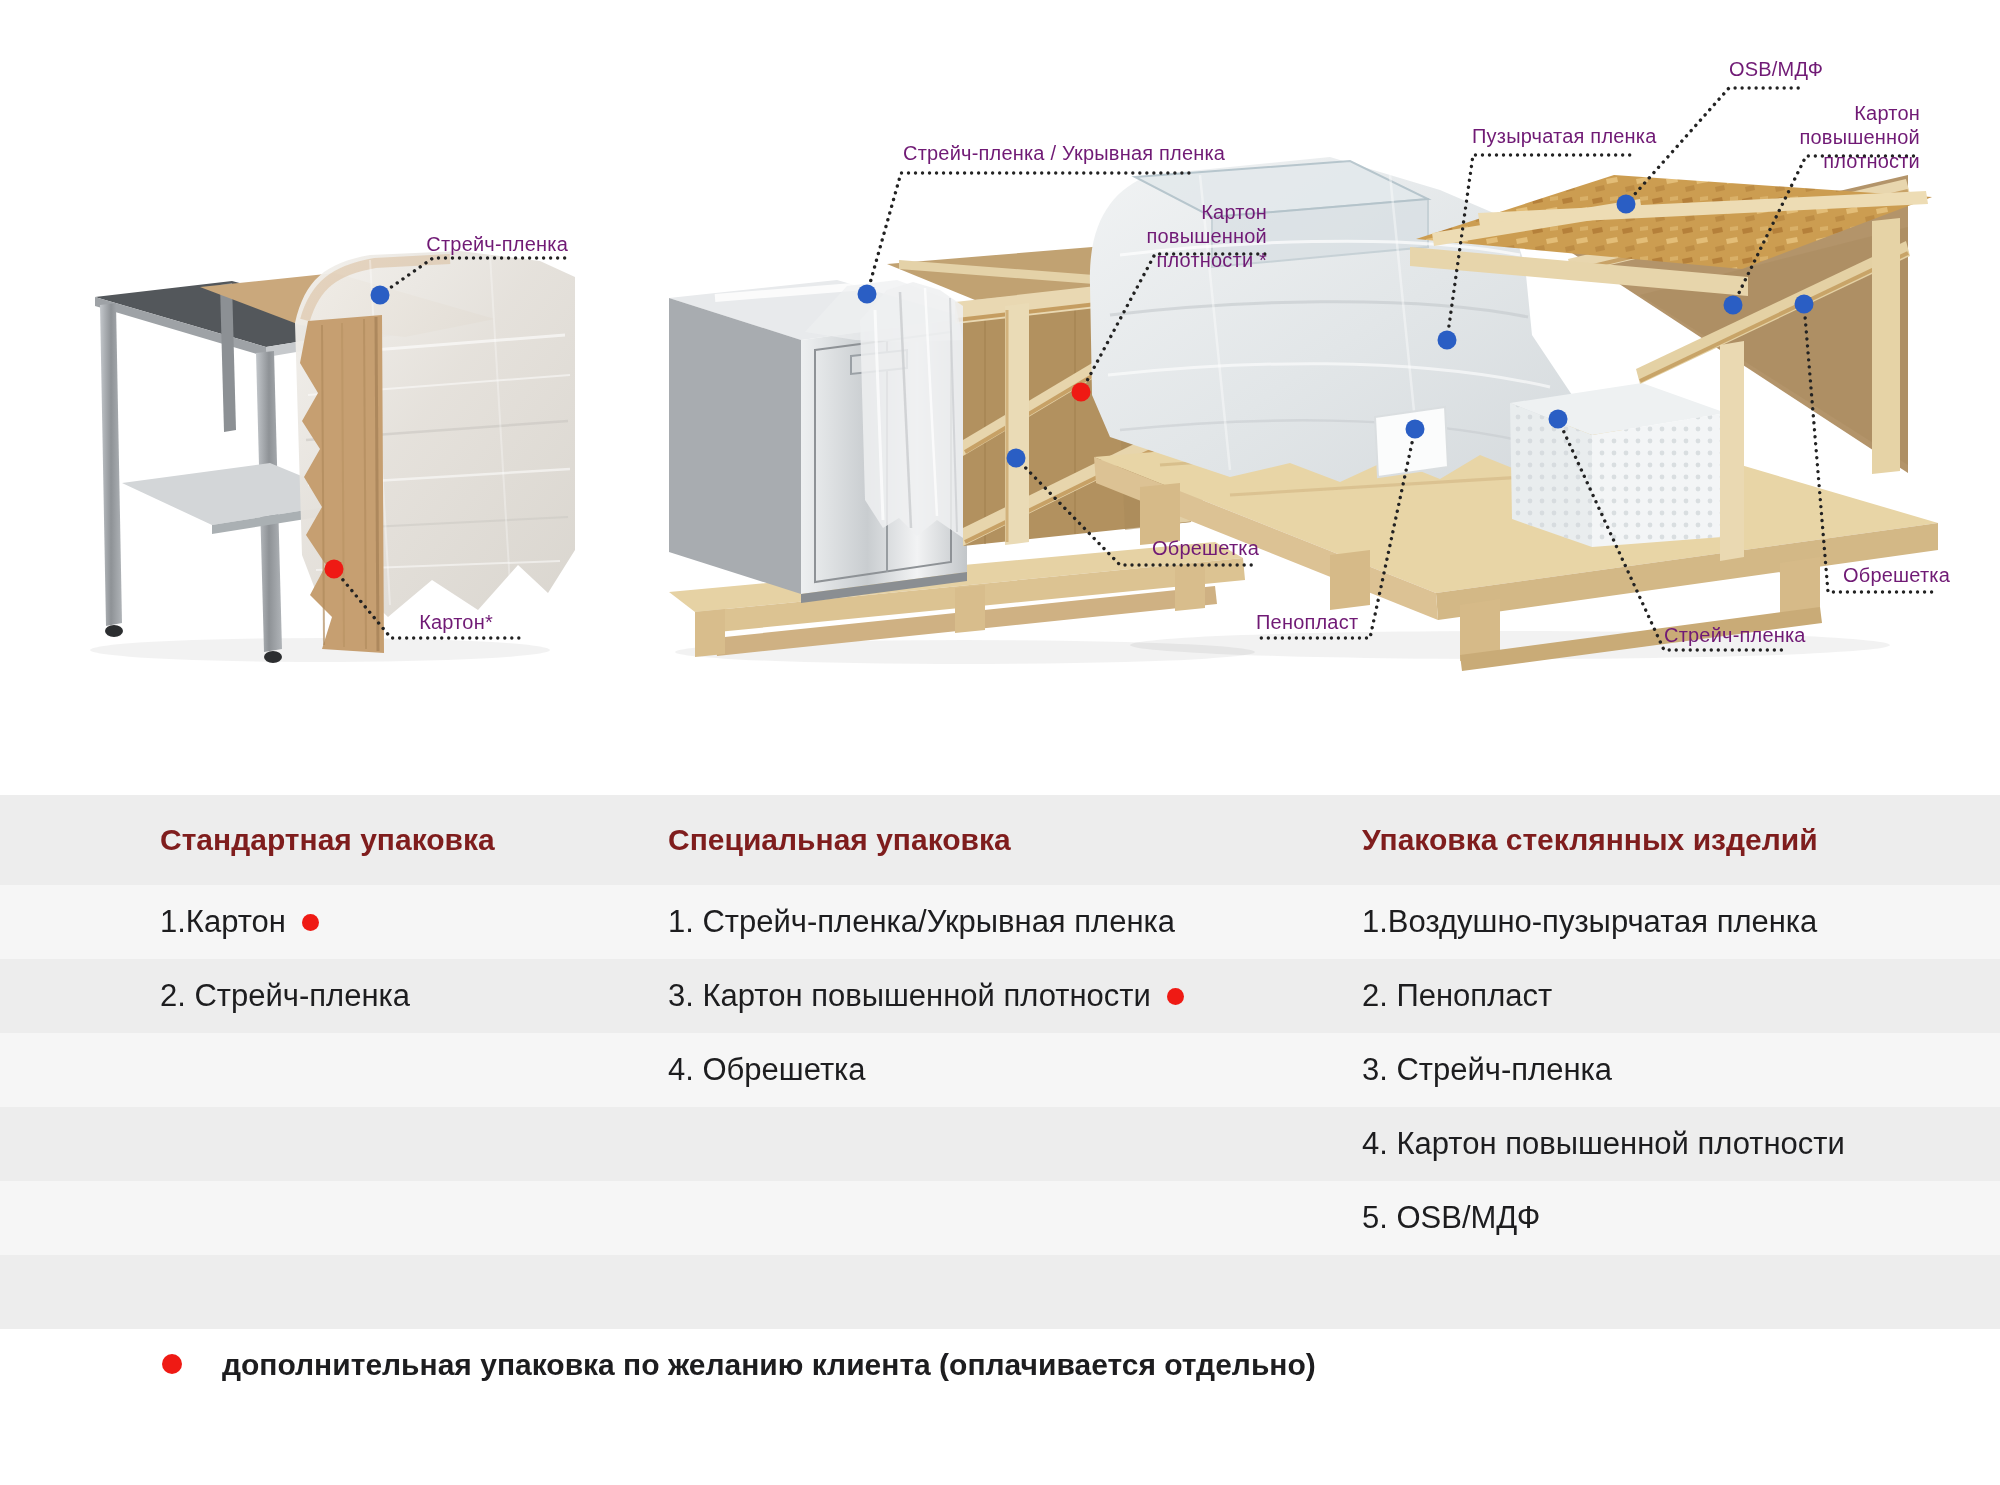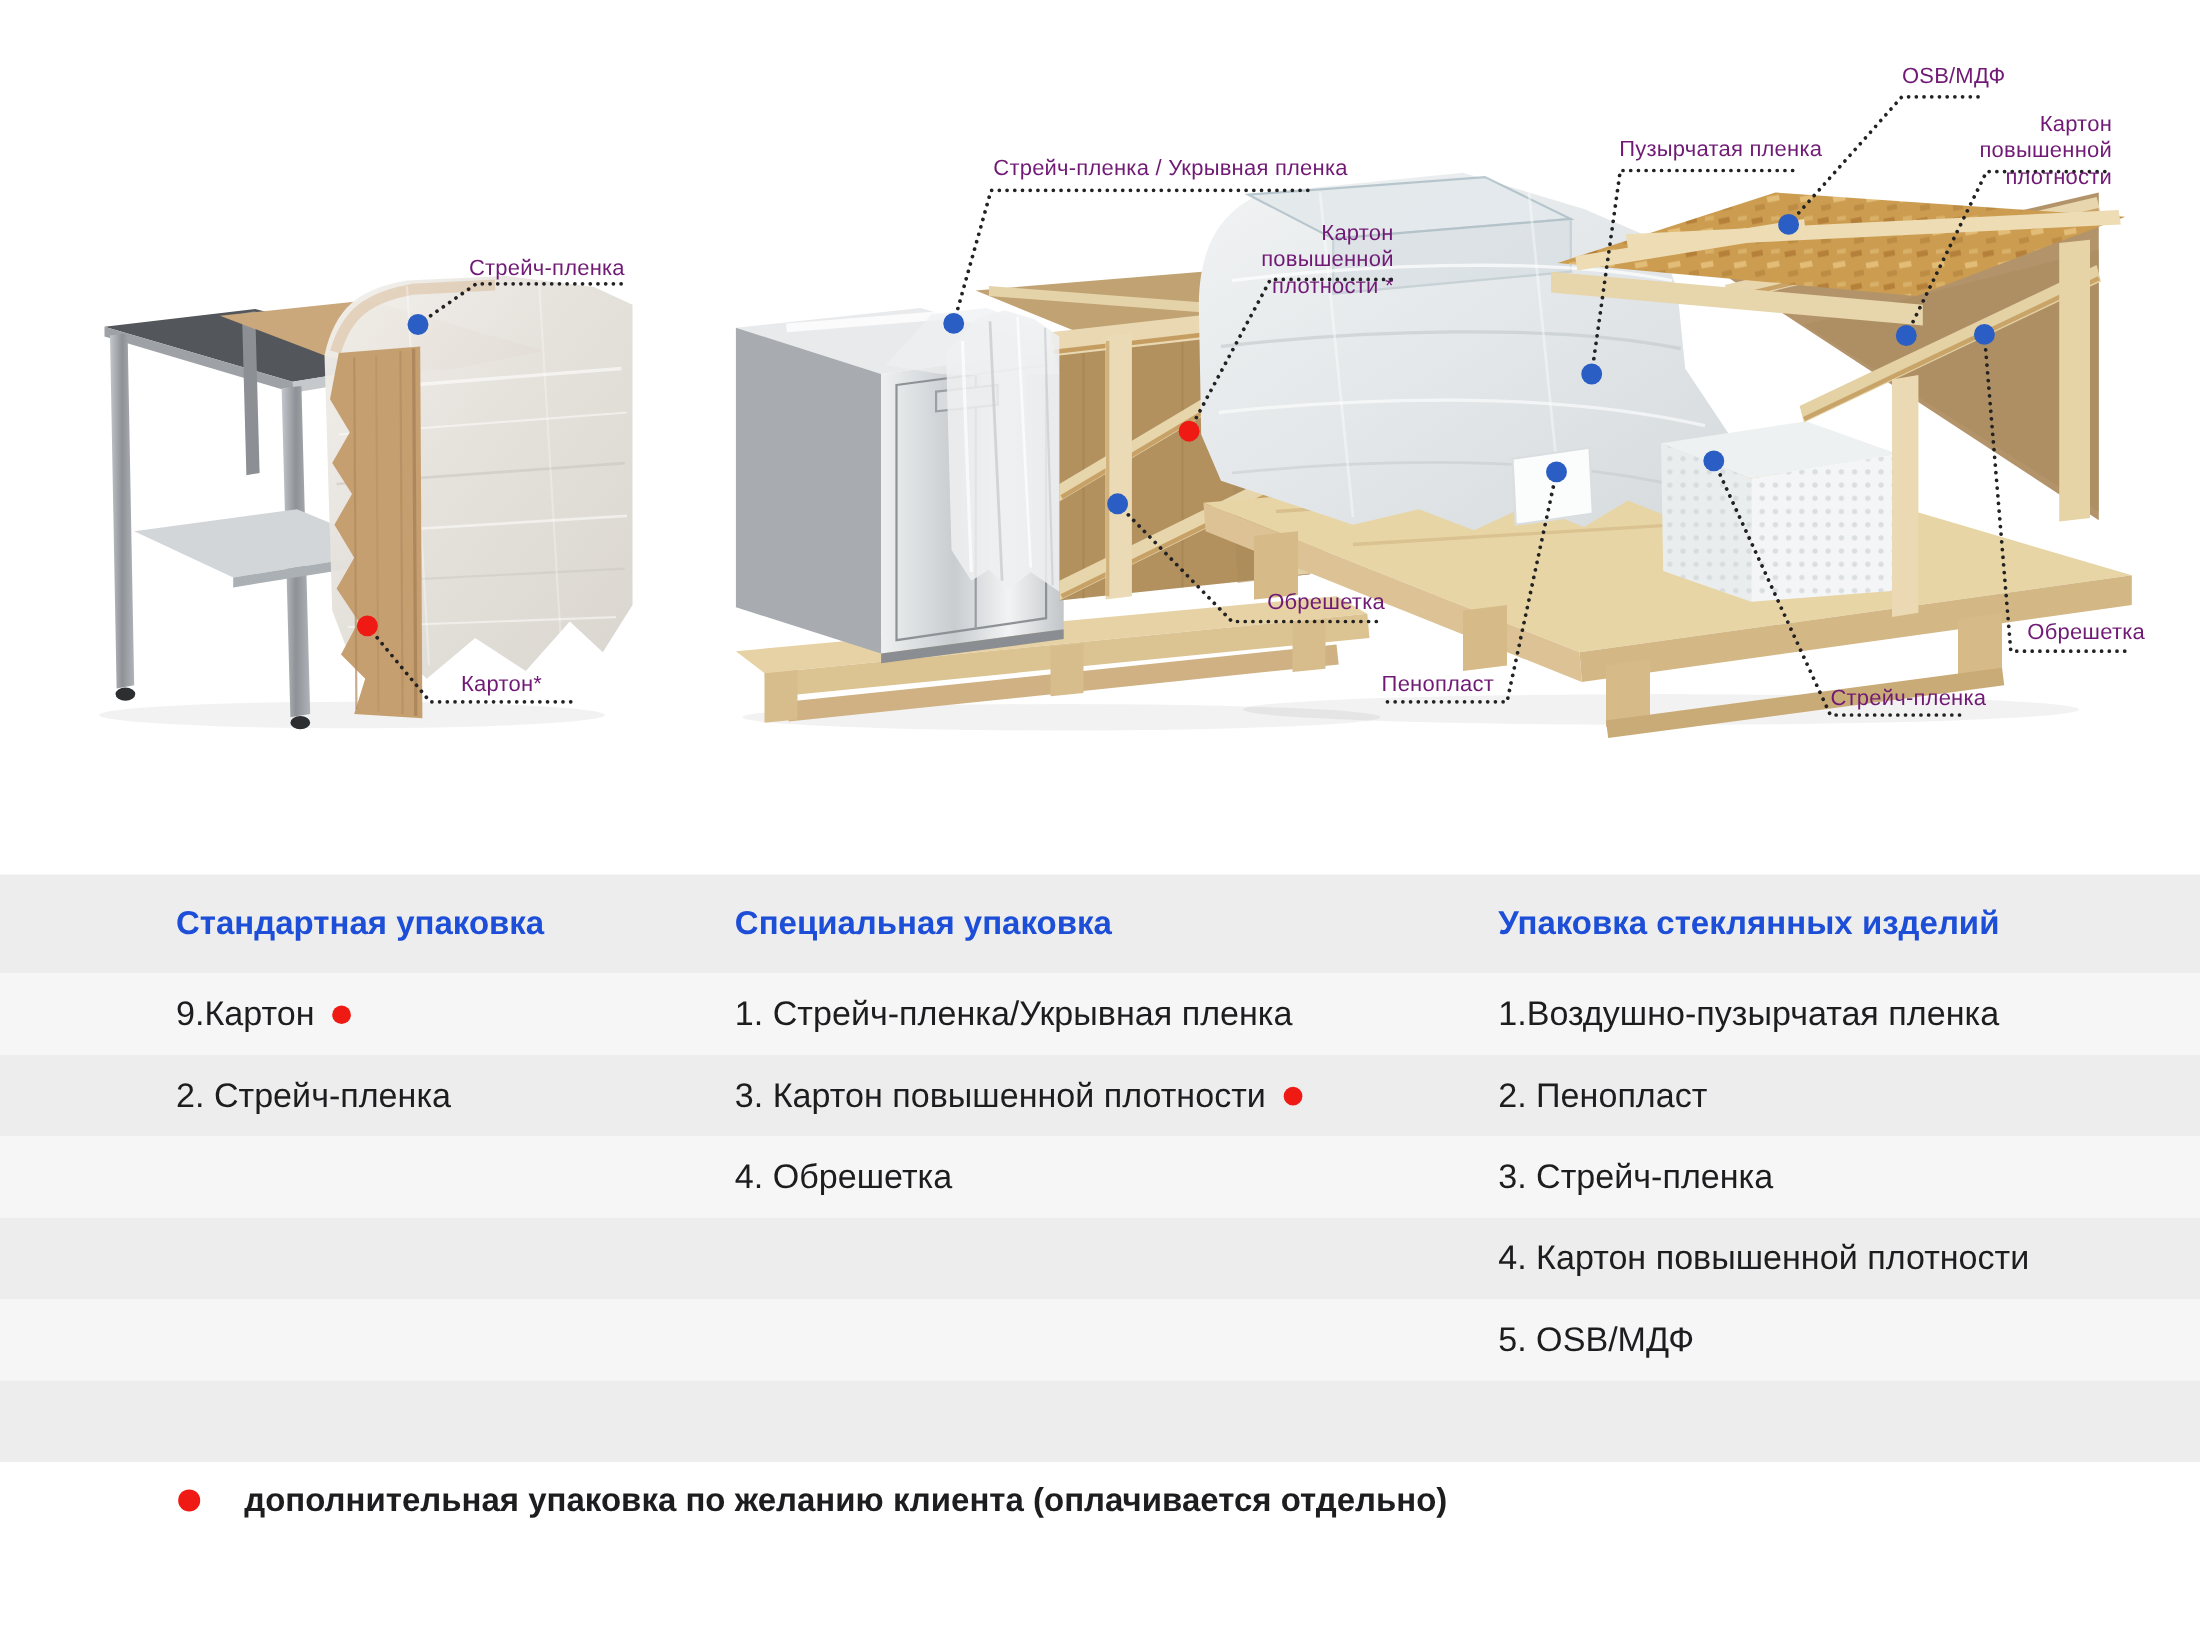--- a/index.html
+++ b/index.html
@@ -11,21 +11,21 @@
   .callout{position:absolute;font-size:20px;line-height:24px;color:#701a75;letter-spacing:.2px;}
   .nowrap{white-space:nowrap;}
   .t-right{text-align:right;}
   .t-center{text-align:center;}
   
   .bands{position:absolute;left:0;top:795px;width:2000px;}
   .band-h{height:90px;background:#ededed;}
   .band-a{height:74px;background:#f6f6f6;}
   .band-b{height:74px;background:#ededed;}
   .col{position:absolute;top:795px;}
-  .col .hdr{height:90px;display:flex;align-items:center;font-size:30px;font-weight:bold;color:#1d4ed8;}
+  .col .hdr{height:90px;display:flex;align-items:center;font-size:30px;font-weight:bold;color:#7f1d1d;}
   .col .item{height:74px;display:flex;align-items:center;font-size:31px;font-weight:400;color:#1d1d1f;}
   .red-mark{width:17px;height:17px;border-radius:50%;background:#ef1a14;margin-left:16px;display:inline-block;flex:0 0 auto;}
   
   .fn-dot{position:absolute;left:162px;top:1354px;width:20px;height:20px;border-radius:50%;background:#ef1a14;}
   .fn-text{position:absolute;left:222px;top:1348px;font-size:30px;font-weight:bold;color:#1d1d1f;}
 </style>
 </head>
 <body>
 
 <div class="stage">
@@ -254,21 +254,21 @@
     <div class="band-b"></div>
     <div class="band-a"></div>
     <div class="band-b"></div>
     <div class="band-a"></div>
     <div class="band-b"></div>
   </div>
 
   <div class="col" style="left:160px;width:470px">
     <div class="hdr">Стандартная упаковка</div>
     <div class="item">
-      <span>9.Картон</span>
+      <span>1.Картон</span>
         <span class="red-mark"></span>
     </div>
     <div class="item">
       <span>2. Стрейч-пленка</span>
     </div>
   </div>
 
   <div class="col" style="left:668px;width:660px">
     <div class="hdr">Специальная упаковка</div>
     <div class="item">

